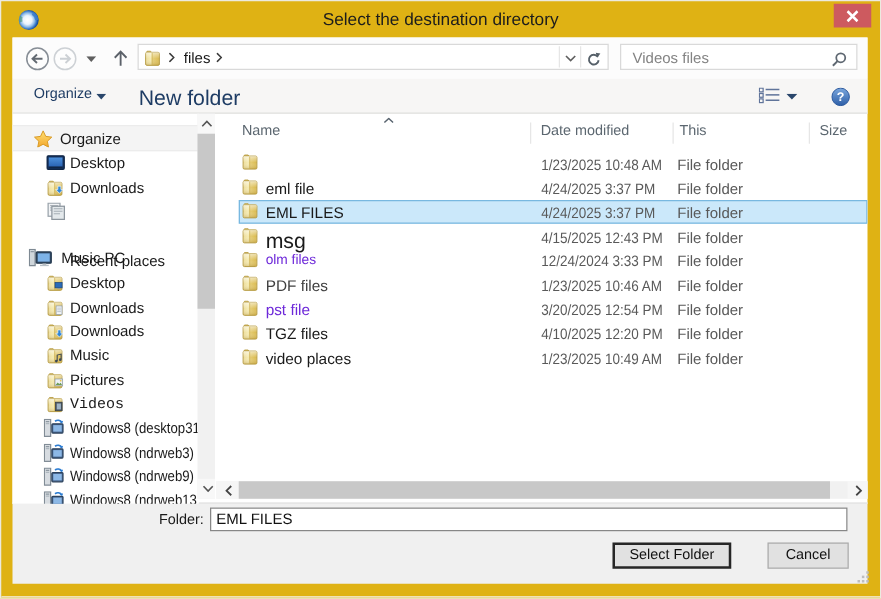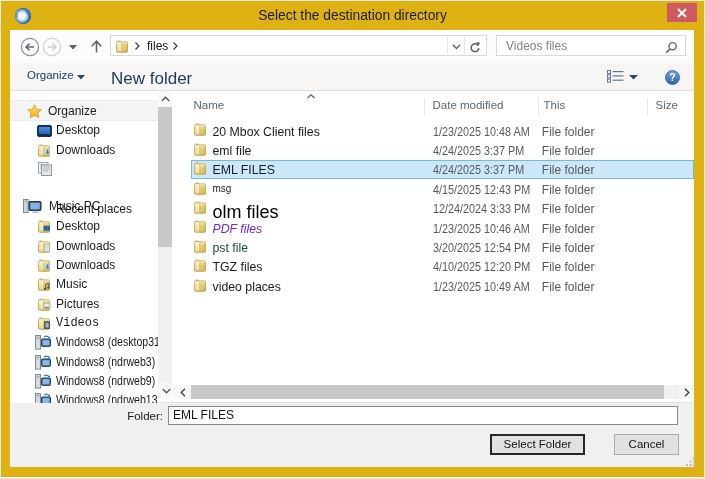--- a/index.html
+++ b/index.html
@@ -272,58 +272,57 @@
   <div class="abs hdr" style="left:431.5px;top:97.5px">Date modified</div>
   <div class="abs hdr" style="left:542.5px;top:97.5px">This</div>
   <div class="abs hdr" style="left:654.5px;top:97.5px">Size</div>
   <div class="vsep" style="left:423px;top:97px;height:17px;"></div>
   <div class="vsep" style="left:536.5px;top:97px;height:17px;"></div>
   <div class="vsep" style="left:646px;top:97px;height:17px;"></div>
   <div class="abs" style="left:172px;top:116px;width:521px;height:268px;overflow:hidden;">
     <div class="abs" style="left:20.3px;top:5.4px"><svg width="14" height="15" viewBox="0 0 16 16">
           <use href="#folder"></use>
         </svg></div>
-    <div class="abs" style="left:39.5px;top:7.5px;font-size:12.3px;white-space:nowrap;color:#1a1a1a;">20 Mbox Client files</div>
     <div class="abs t12 gray" style="left:259.5px;top:7.5px;transform:scaleX(0.9);transform-origin:0 0;">1/23/2025 10:48 AM</div>
     <div class="abs t12 gray" style="left:368.8px;top:7.5px">File folder</div>
     <div class="abs" style="left:20.3px;top:24.8px"><svg width="14" height="15" viewBox="0 0 16 16">
           <use href="#folder"></use>
         </svg></div>
     <div class="abs" style="left:39.5px;top:26.9px;font-size:12.3px;white-space:nowrap;color:#1a1a1a;">eml file</div>
     <div class="abs t12 gray" style="left:259.5px;top:26.9px;transform:scaleX(0.9);transform-origin:0 0;">4/24/2025 3:37 PM</div>
     <div class="abs t12 gray" style="left:368.8px;top:26.9px">File folder</div>
     <div class="abs" style="left:17.5px;top:42.8px;width:501px;height:17.5px;background:#cbe8fa;border:1px solid #78b8e0;"></div>
     <div class="abs" style="left:20.3px;top:44.2px"><svg width="14" height="15" viewBox="0 0 16 16">
           <use href="#folder"></use>
         </svg></div>
     <div class="abs" style="left:39.5px;top:46.3px;font-size:12.3px;white-space:nowrap;color:#1a1a1a;">EML FILES</div>
     <div class="abs t12 gray" style="left:259.5px;top:46.3px;transform:scaleX(0.9);transform-origin:0 0;">4/24/2025 3:37 PM</div>
     <div class="abs t12 gray" style="left:368.8px;top:46.3px">File folder</div>
     <div class="abs" style="left:20.3px;top:63.6px"><svg width="14" height="15" viewBox="0 0 16 16">
           <use href="#folder"></use>
         </svg></div>
-    <div class="abs" style="left:39.5px;top:65.7px;font-size:10px;white-space:nowrap;color:#1a1a1a;">msg</div>
+    <div class="abs" style="left:39.5px;top:65.7px;font-size:17px;white-space:nowrap;color:#1a1a1a;">msg</div>
     <div class="abs t12 gray" style="left:259.5px;top:65.7px;transform:scaleX(0.9);transform-origin:0 0;">4/15/2025 12:43 PM</div>
     <div class="abs t12 gray" style="left:368.8px;top:65.7px">File folder</div>
     <div class="abs" style="left:20.3px;top:83.0px"><svg width="14" height="15" viewBox="0 0 16 16">
           <use href="#folder"></use>
         </svg></div>
-    <div class="abs" style="left:39.5px;top:85.1px;font-size:18px;white-space:nowrap;color:#000000;">olm files</div>
+    <div class="abs" style="left:39.5px;top:85.1px;font-size:11px;white-space:nowrap;color:#6d28d9;">olm files</div>
     <div class="abs t12 gray" style="left:259.5px;top:85.1px;transform:scaleX(0.9);transform-origin:0 0;">12/24/2024 3:33 PM</div>
     <div class="abs t12 gray" style="left:368.8px;top:85.1px">File folder</div>
     <div class="abs" style="left:20.3px;top:102.4px"><svg width="14" height="15" viewBox="0 0 16 16">
           <use href="#folder"></use>
         </svg></div>
-    <div class="abs" style="left:39.5px;top:104.5px;font-size:12.3px;white-space:nowrap;color:#6d28d9;font-style:italic;">PDF files</div>
+    <div class="abs" style="left:39.5px;top:104.5px;font-size:12.3px;white-space:nowrap;color:#404040;">PDF files</div>
     <div class="abs t12 gray" style="left:259.5px;top:104.5px;transform:scaleX(0.9);transform-origin:0 0;">1/23/2025 10:46 AM</div>
     <div class="abs t12 gray" style="left:368.8px;top:104.5px">File folder</div>
     <div class="abs" style="left:20.3px;top:121.8px"><svg width="14" height="15" viewBox="0 0 16 16">
           <use href="#folder"></use>
         </svg></div>
-    <div class="abs" style="left:39.5px;top:123.9px;font-size:12.3px;white-space:nowrap;color:#14532d;">pst file</div>
+    <div class="abs" style="left:39.5px;top:123.9px;font-size:12.3px;white-space:nowrap;color:#6d28d9;">pst file</div>
     <div class="abs t12 gray" style="left:259.5px;top:123.9px;transform:scaleX(0.9);transform-origin:0 0;">3/20/2025 12:54 PM</div>
     <div class="abs t12 gray" style="left:368.8px;top:123.9px">File folder</div>
     <div class="abs" style="left:20.3px;top:141.2px"><svg width="14" height="15" viewBox="0 0 16 16">
           <use href="#folder"></use>
         </svg></div>
     <div class="abs" style="left:39.5px;top:143.3px;font-size:12.3px;white-space:nowrap;color:#1a1a1a;">TGZ files</div>
     <div class="abs t12 gray" style="left:259.5px;top:143.3px;transform:scaleX(0.9);transform-origin:0 0;">4/10/2025 12:20 PM</div>
     <div class="abs t12 gray" style="left:368.8px;top:143.3px">File folder</div>
     <div class="abs" style="left:20.3px;top:160.6px"><svg width="14" height="15" viewBox="0 0 16 16">
           <use href="#folder"></use>

